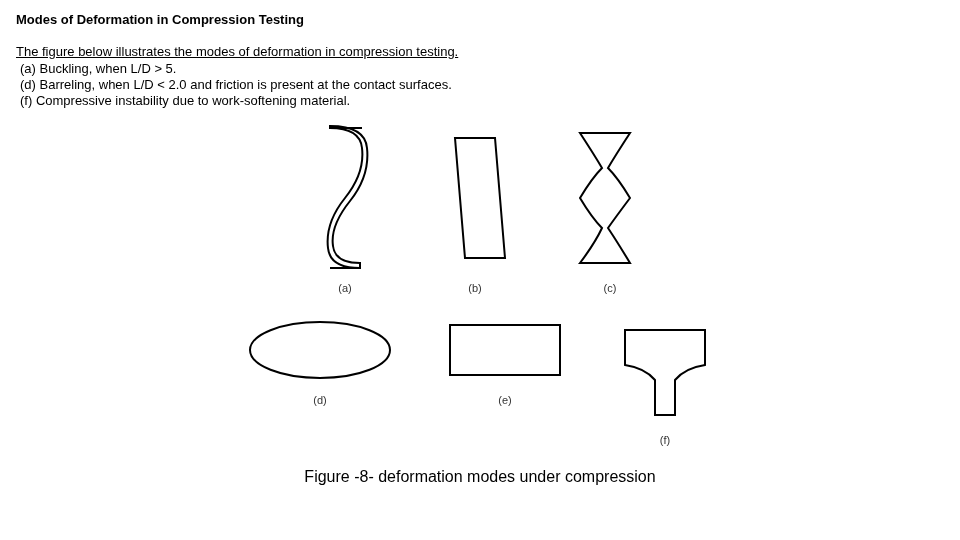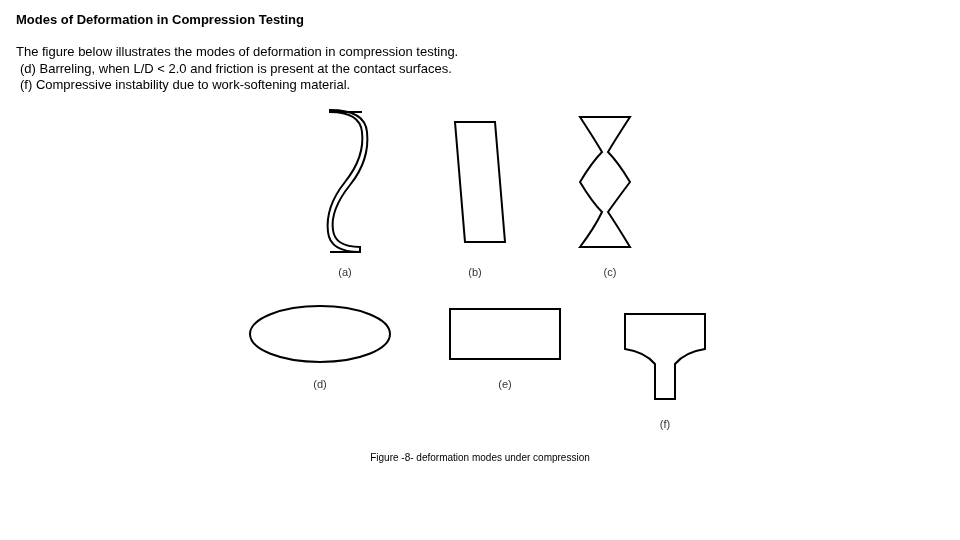--- a/index.html
+++ b/index.html
@@ -9,21 +9,21 @@
       font-size: 13px;
       color: #000;
       width: 960px;
       min-height: 540px;
       padding: 12px 16px;
     }
     .title {
       font-weight: bold;
       margin-bottom: 17px;
     }
-    .intro { margin-bottom: 2px; }
+    .intro { margin-bottom: 2px; text-decoration: underline; }
     .list-item { margin-bottom: 1px; padding-left: 4px; }
     .figures-container {
       display: flex;
       flex-direction: column;
       align-items: center;
       margin-top: 10px;
     }
     .row {
       display: flex;
       justify-content: center;
@@ -38,31 +38,32 @@
     }
     .fig-label {
       font-size: 11px;
       color: #333;
     }
     svg {
       display: block;
     }
     .caption {
       margin-top: 6px;
-      font-size: 10px;
+      font-size: 16px;
       text-align: center;
     }
   </style>
 </head>
 <body>
 
 <div class="title">Modes of Deformation in Compression Testing</div>
 <div class="intro">The figure below illustrates the modes of deformation in compression testing.</div>
 
 <div>
+  <div class="list-item">(a) Buckling, when L/D &gt; 5.</div>
   <div class="list-item">(d) Barreling, when L/D &lt; 2.0 and friction is present at the contact surfaces.</div>
   <div class="list-item">(f) Compressive instability due to work-softening material.</div>
 </div>
 
 <div class="figures-container">
 
   <div class="row">
 
     <div class="fig-cell">
       <svg width="90" height="160" viewBox="0 0 90 160">

